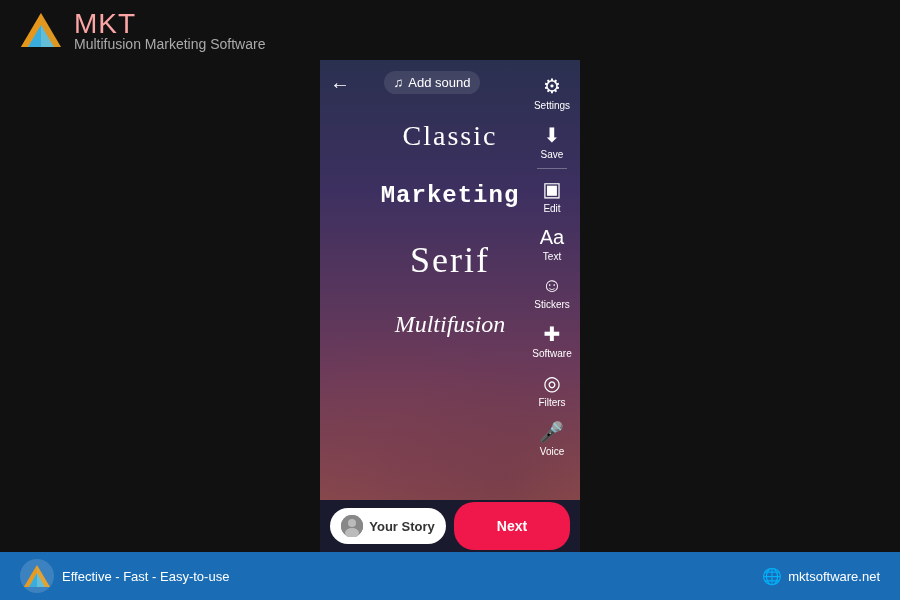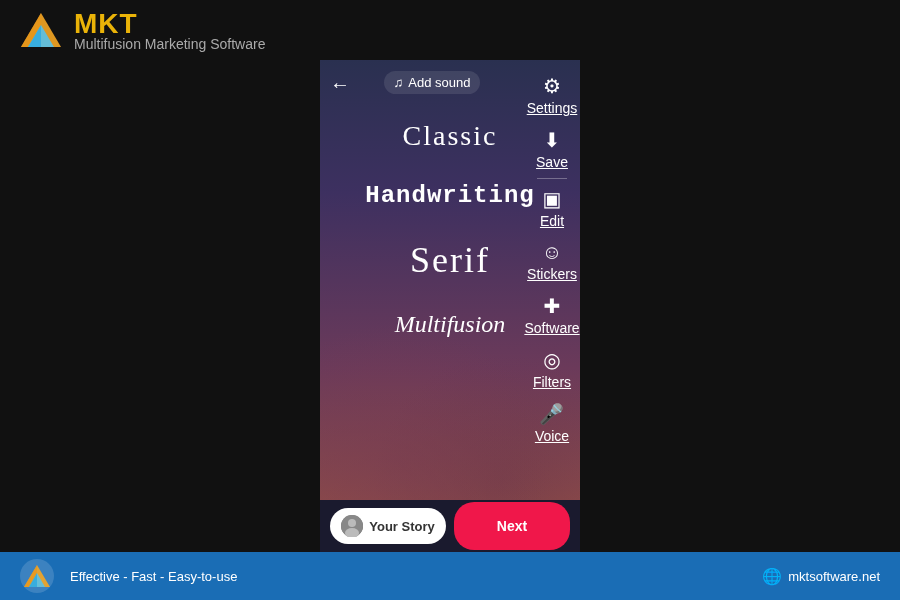--- a/index.html
+++ b/index.html
@@ -26,23 +26,23 @@
     .logo-area {
       display: flex;
       align-items: center;
       gap: 8px;
     }
     .logo-icon {
       width: 50px;
       height: 50px;
     }
     .logo-text {
-      color: #eab308;
+      color: #fca5a5;
       font-size: 28px;
-      font-weight: 700;
+      font-weight: 400;
       letter-spacing: 1px;
     }
     .logo-subtext {
       color: #aaa;
       font-size: 14px;
       margin-top: -4px;
     }
 
     
     .bottom-bar {
@@ -52,21 +52,21 @@
       background: #1a6db5;
       display: flex;
       align-items: center;
       justify-content: space-between;
       padding: 0 20px;
       z-index: 10;
     }
     .bottom-left {
       display: flex;
       align-items: center;
-      gap: 16px;
+      gap: 8px;
     }
     .bottom-logo {
       width: 34px;
       height: 34px;
     }
     .bottom-tagline {
       color: white;
       font-size: 13px;
       font-weight: 500;
     }
@@ -226,23 +226,22 @@
       padding: 6px 4px;
       cursor: pointer;
       width: 56px;
     }
     .tool-icon {
       font-size: 20px;
       color: white;
     }
     .tool-label {
       color: white;
-      font-size: 14px;
+      font-size: 10px;
       text-align: center;
-      text-decoration: underline;
     }
     .tool-divider {
       width: 30px;
       height: 1px;
       background: rgba(255,255,255,0.3);
       margin: 2px auto;
     }
 
     
     .story-bottom {
@@ -324,38 +323,42 @@
         <div class="back-btn">←</div>
         <div class="add-sound-btn">
           <span class="music-icon">♫</span>
           <span>Add sound</span>
         </div>
         <div style="width:56px;"></div>
       </div>
 
       <div class="font-list">
         <div class="font-classic">Classic</div>
-        <div class="font-typewriter">Handwriting</div>
+        <div class="font-typewriter">Marketing</div>
         <div class="font-serif">Serif</div>
         <div class="font-handwriting">Multifusion</div>
       </div>
 
       <div class="right-tools">
         <div class="tool-item">
           <span class="tool-icon">⚙</span>
           <span class="tool-label">Settings</span>
         </div>
         <div class="tool-item">
           <span class="tool-icon">⬇</span>
           <span class="tool-label">Save</span>
         </div>
         <div class="tool-divider"></div>
         <div class="tool-item">
           <span class="tool-icon">▣</span>
           <span class="tool-label">Edit</span>
+        </div>
+        <div class="tool-item">
+          <span class="tool-icon">Aa</span>
+          <span class="tool-label">Text</span>
         </div>
         <div class="tool-item">
           <span class="tool-icon">☺</span>
           <span class="tool-label">Stickers</span>
         </div>
         <div class="tool-item">
           <span class="tool-icon">✚</span>
           <span class="tool-label">Software</span>
         </div>
         <div class="tool-item">

